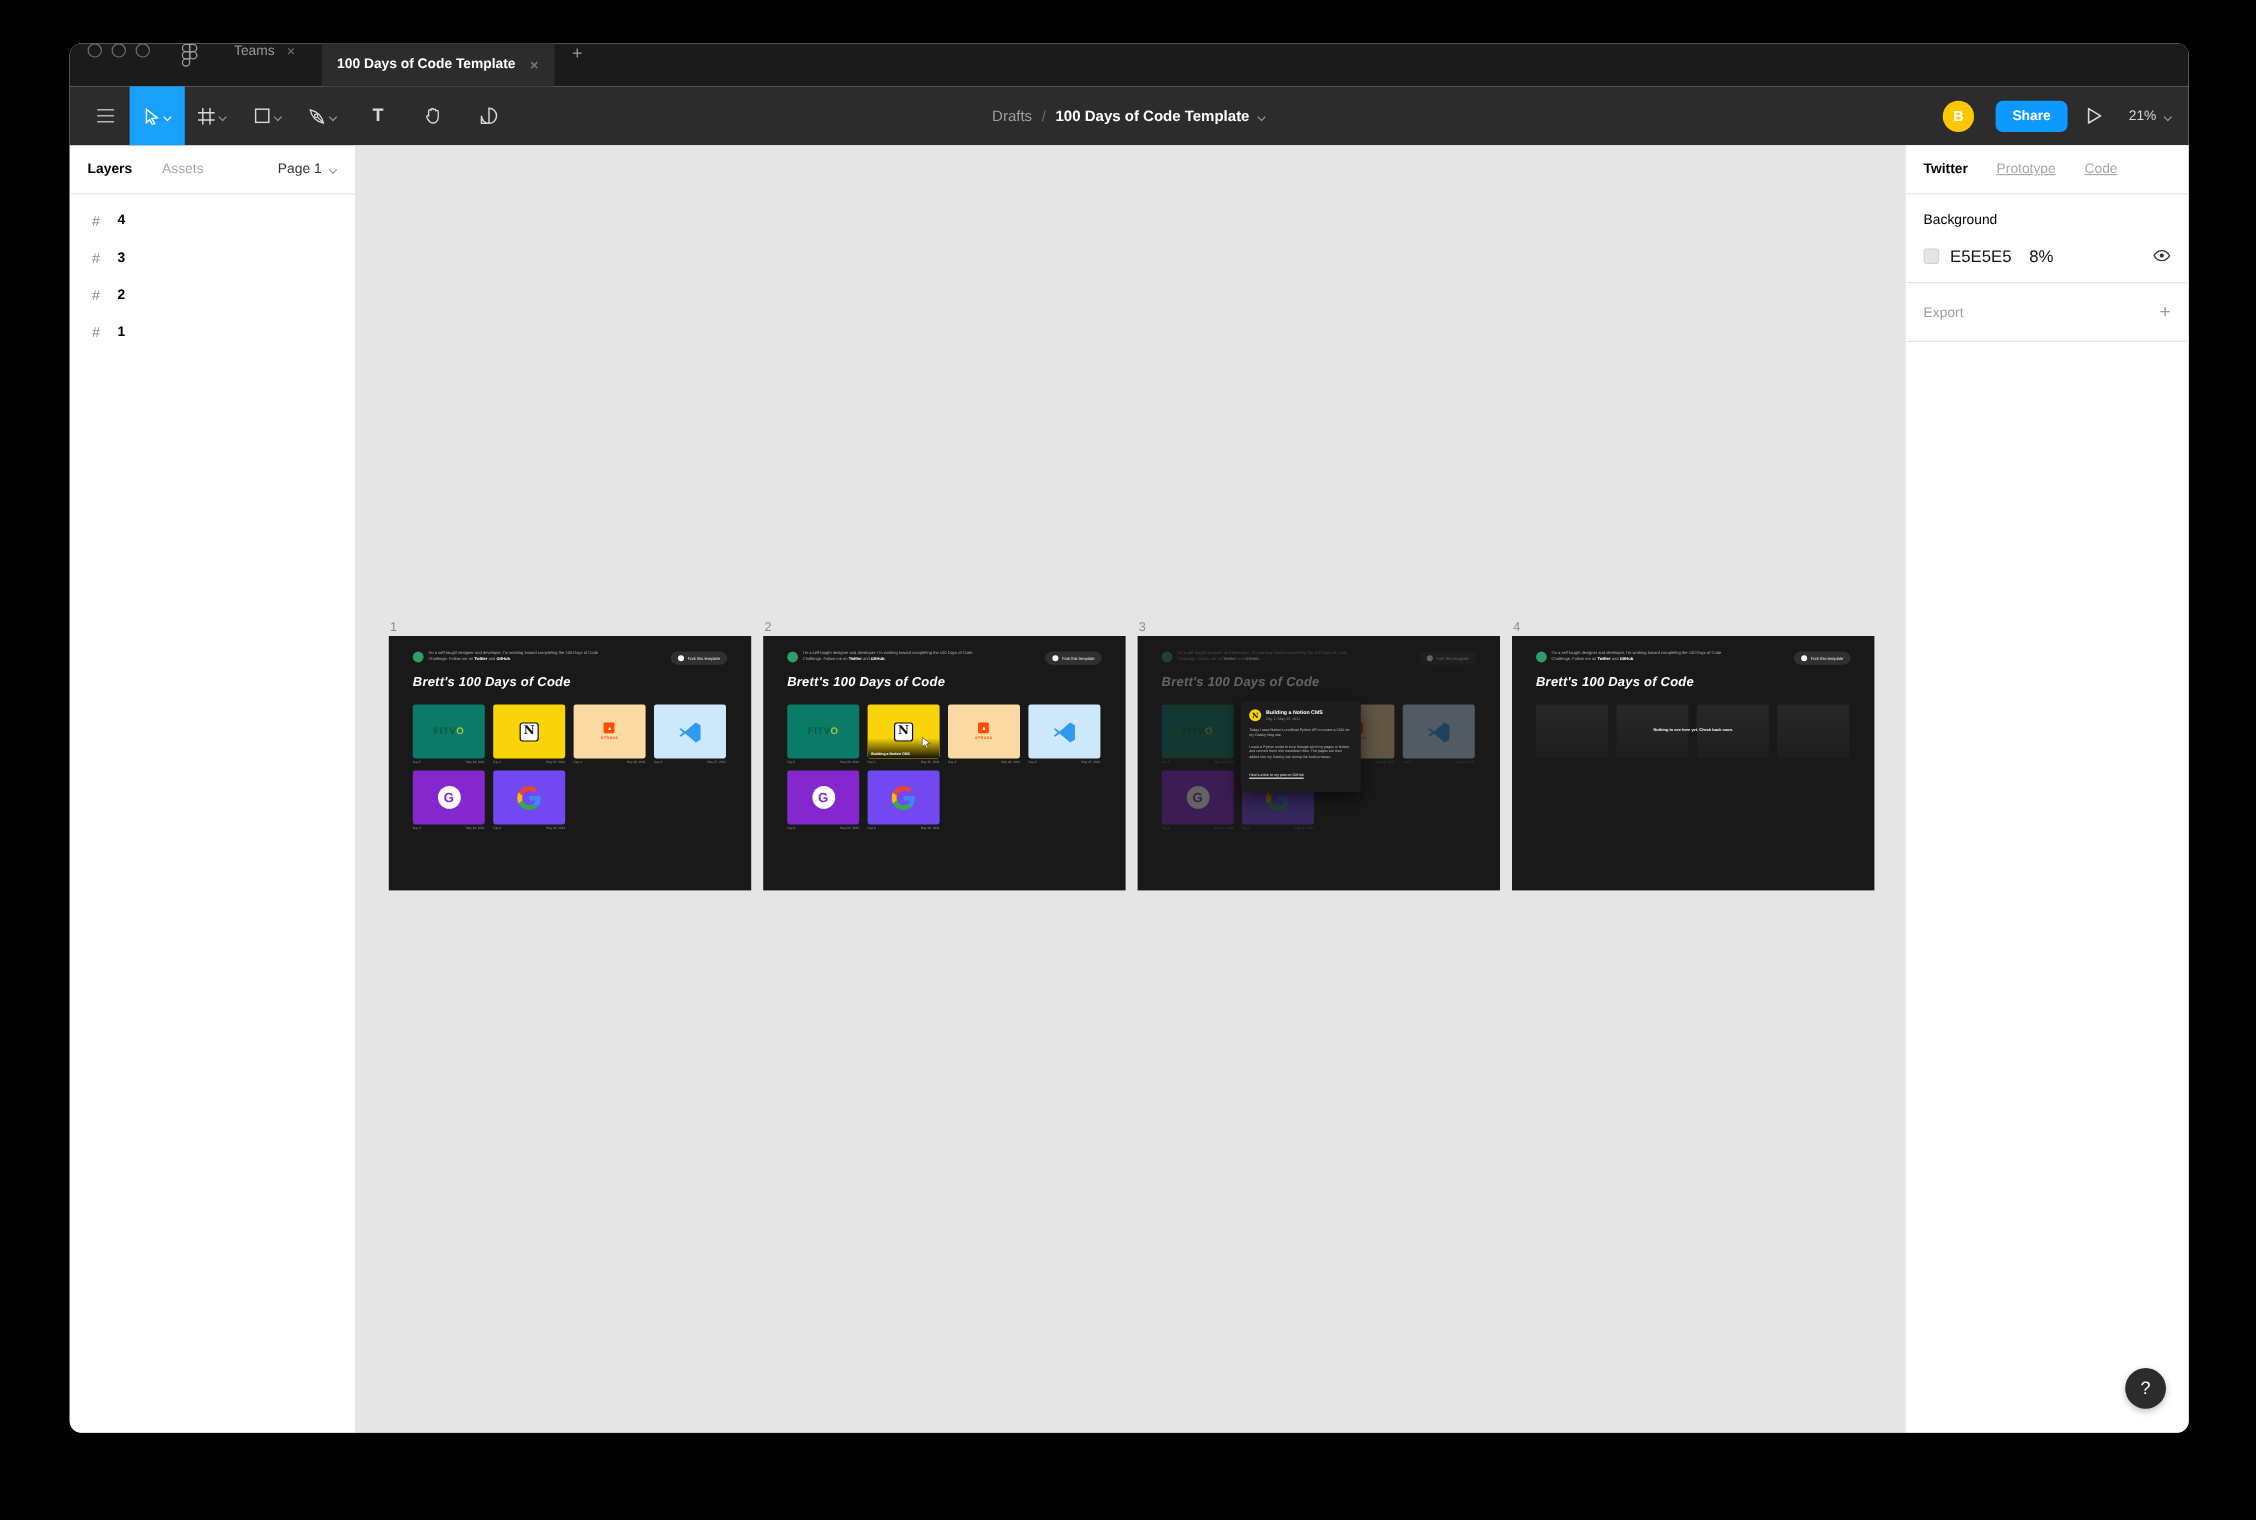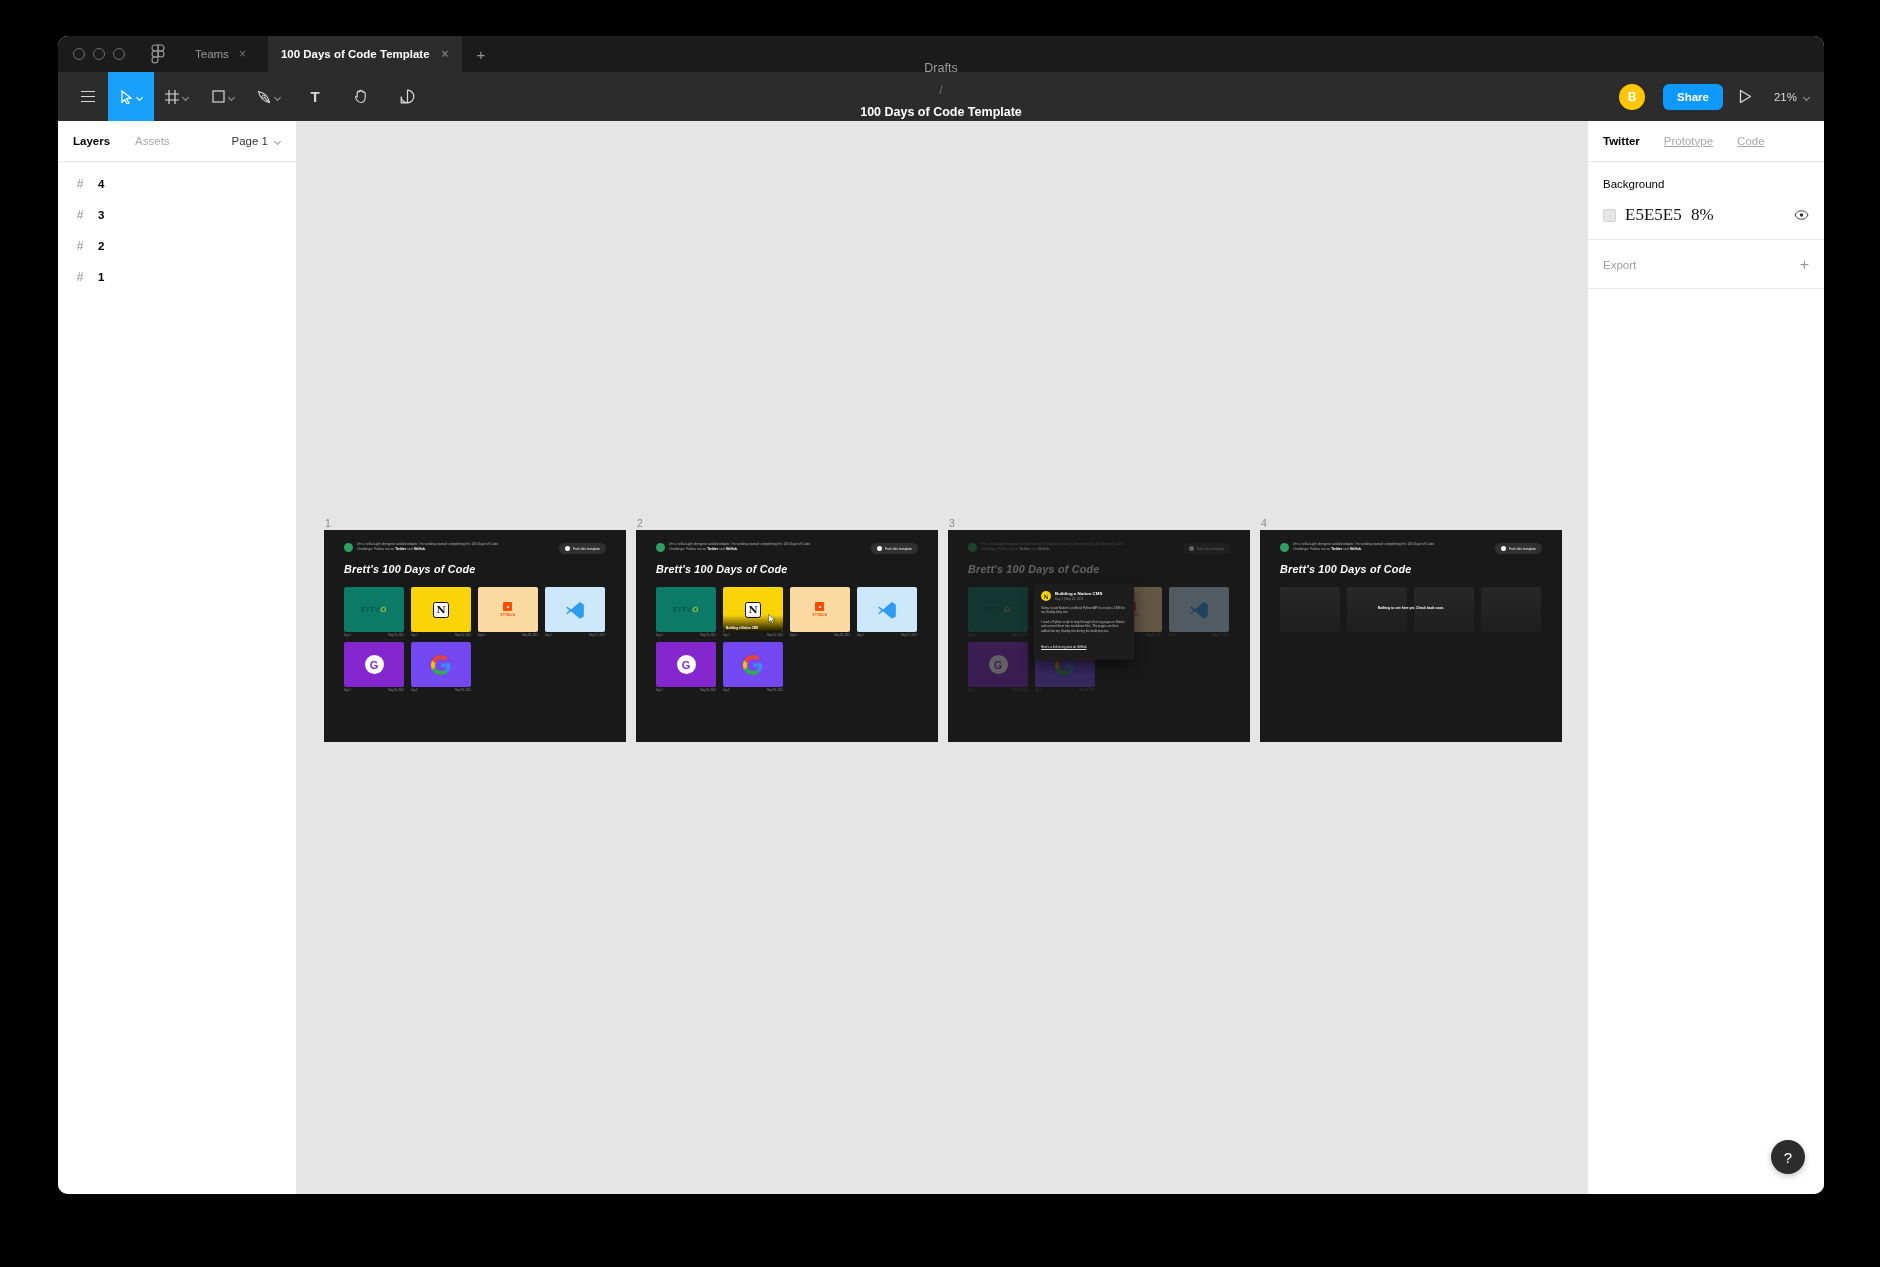--- a/index.html
+++ b/index.html
@@ -1,39 +1,39 @@
 <!DOCTYPE html>
 <html><head>
 <meta charset="utf-8">
 <style>
   * { margin:0; padding:0; box-sizing:border-box; }
   html,body { width:1880px; height:1267px; background:#000; font-family:"Liberation Sans", sans-serif; }
   .window { position:absolute; left:58px; top:36px; width:1766px; height:1158px; border-radius:10px; overflow:hidden; background:#e5e5e5; }
 
   
-  .tabbar { height:36px; background:#1b1b1b; display:flex; align-items:center; }
+  .tabbar { height:36px; background:#1b1b1b; display:flex; align-items:flex-start; }
   .traffic { display:flex; gap:8px; margin-left:15px; }
   .traffic span { width:12px; height:12px; border-radius:50%; border:1.2px solid #6e6e6e; }
   .figma-logo { margin-left:26px; display:flex; }
   .tab-teams { margin-left:30px; display:flex; align-items:center; gap:10px; color:#9a9a9a; font-size:11.5px; }
   .tab-x { color:#787878; font-size:12px; }
   .tab-active { margin-left:22px; height:36px; background:#2c2c2c; display:flex; align-items:center; gap:12px; padding:0 13px; color:#fff; font-size:11.5px; font-weight:bold; }
   .tab-add { margin-left:15px; color:#9a9a9a; font-size:15px; }
 
   
   .toolbar { height:49px; background:#2c2c2c; display:flex; align-items:center; position:relative; }
   .tb-burger { margin-left:10px; width:40px; height:49px; display:flex; flex-direction:column; justify-content:center; align-items:center; gap:3.5px; }
   .tb-burger i { display:block; width:14px; height:1.6px; background:#d9d9d9; }
   .tool { width:46px; height:49px; display:flex; align-items:center; justify-content:center; gap:4px; color:#d9d9d9; }
   .tool.active { background:#18a0fb; color:#fff; }
   .chev { width:6px; height:6px; display:inline-block; position:relative; }
   .chev:before { content:""; position:absolute; left:0; top:1px; width:4px; height:4px; border-right:1.4px solid currentColor; border-bottom:1.4px solid currentColor; transform:rotate(45deg); }
   .chev.gray { color:#9a9a9a; }
   .tool-T { font-size:15px; font-weight:bold; }
-  .breadcrumb { position:absolute; left:50%; transform:translateX(-50%); display:flex; align-items:center; gap:8px; font-size:12.5px;flex-direction:column; }
+  .breadcrumb { position:absolute; left:50%; transform:translateX(-50%); display:flex; align-items:center; gap:8px; font-size:12.5px; }
   .bc-loc { color:#9e9e9e; }
   .bc-sep { color:#6f6f6f; }
   .bc-title { color:#fff; font-weight:bold; }
   .tb-right { position:absolute; right:14px; display:flex; align-items:center; }
   .avatar { width:26px; height:26px; border-radius:50%; background:#ffc700; color:#fff; font-size:12px; font-weight:bold; display:flex; align-items:center; justify-content:center; }
   .share-btn { margin-left:18px; background:#0d99ff; color:#fff; font-size:11.5px; font-weight:bold; padding:7px 14px; border-radius:6px; border:none; }
   .present { margin-left:16px; display:flex; }
   .zoom-ctl { margin-left:22px; display:flex; align-items:center; gap:7px; color:#d9d9d9; font-size:11.5px; }
 
   
@@ -48,21 +48,21 @@
   .page-sel { margin-left:auto; display:flex; align-items:center; gap:7px; color:#333; }
   .layer-list { padding-top:6px; }
   .layer-item { height:31px; display:flex; align-items:center; padding-left:16px; font-size:11.5px; color:#000; }
   .hash-ico { color:#8c8c8c; font-size:12px; width:12px; text-align:center; }
   .layer-item b { margin-left:12px; font-weight:bold; }
 
   .panel-right .pt-off { margin-left:24px;text-decoration:underline; }
   .sec { border-bottom:1px solid #e6e6e6; padding:16px 15px 14px; }
   .sec-title { font-size:11.5px; font-weight:normal; color:#000; }
   .sec-title.muted { color:#9e9e9e; }
-  .bg-row { margin-top:15px; display:flex; align-items:center; font-size:17px; color:#111;font-family:Liberation Serif, serif; }
+  .bg-row { margin-top:15px; display:flex; align-items:center; font-size:14px; color:#111; }
   .swatch { width:13px; height:13px; background:#e5e5e5; border:1px solid #d2d2d2; border-radius:2px; }
   .bg-hex { margin-left:9px; width:66px; }
   .bg-op { width:52px; }
   .eye { margin-left:auto; display:flex; }
   .export-row { display:flex; align-items:center; justify-content:space-between; }
   .plus-ico { color:#9a9a9a; font-size:16px; font-weight:normal; }
 
   .help-fab { position:absolute; right:19px; bottom:20px; width:34px; height:34px; border-radius:50%; background:#2c2c2c; color:#fff; font-size:15px; display:flex; align-items:center; justify-content:center; box-shadow:0 2px 6px rgba(0,0,0,.25); }
 
   

